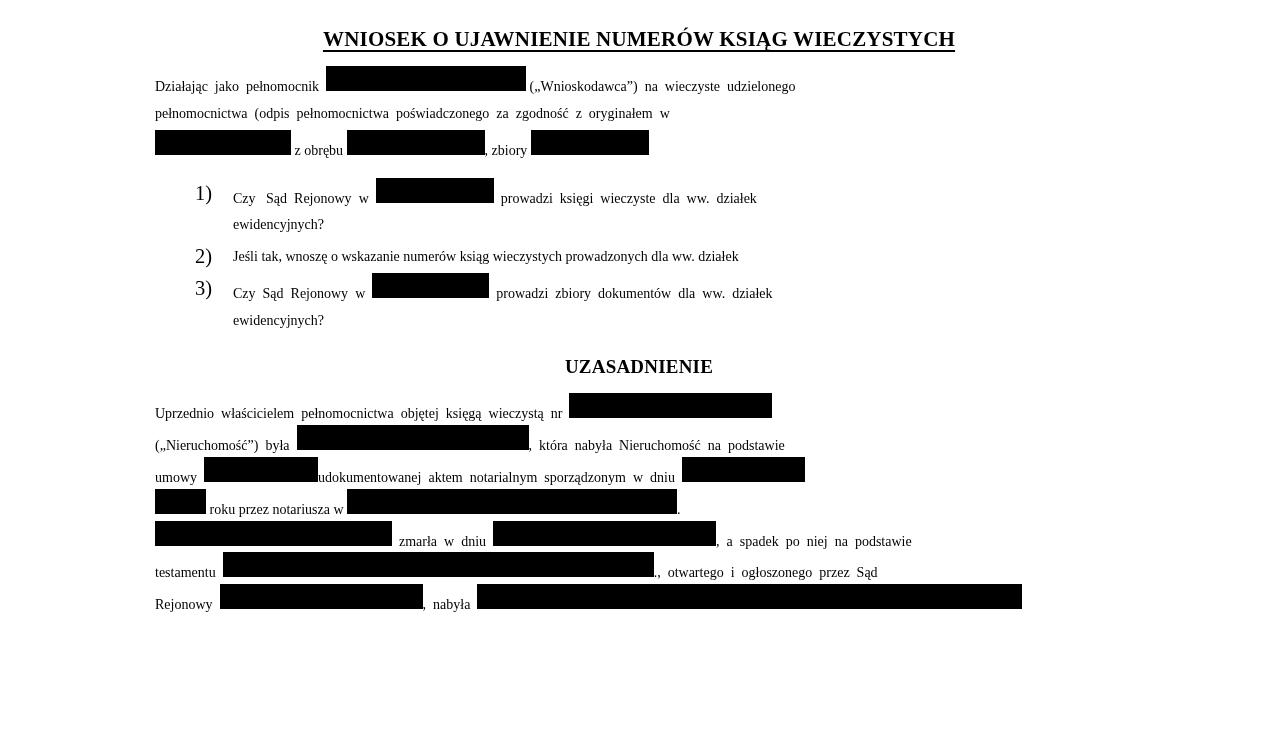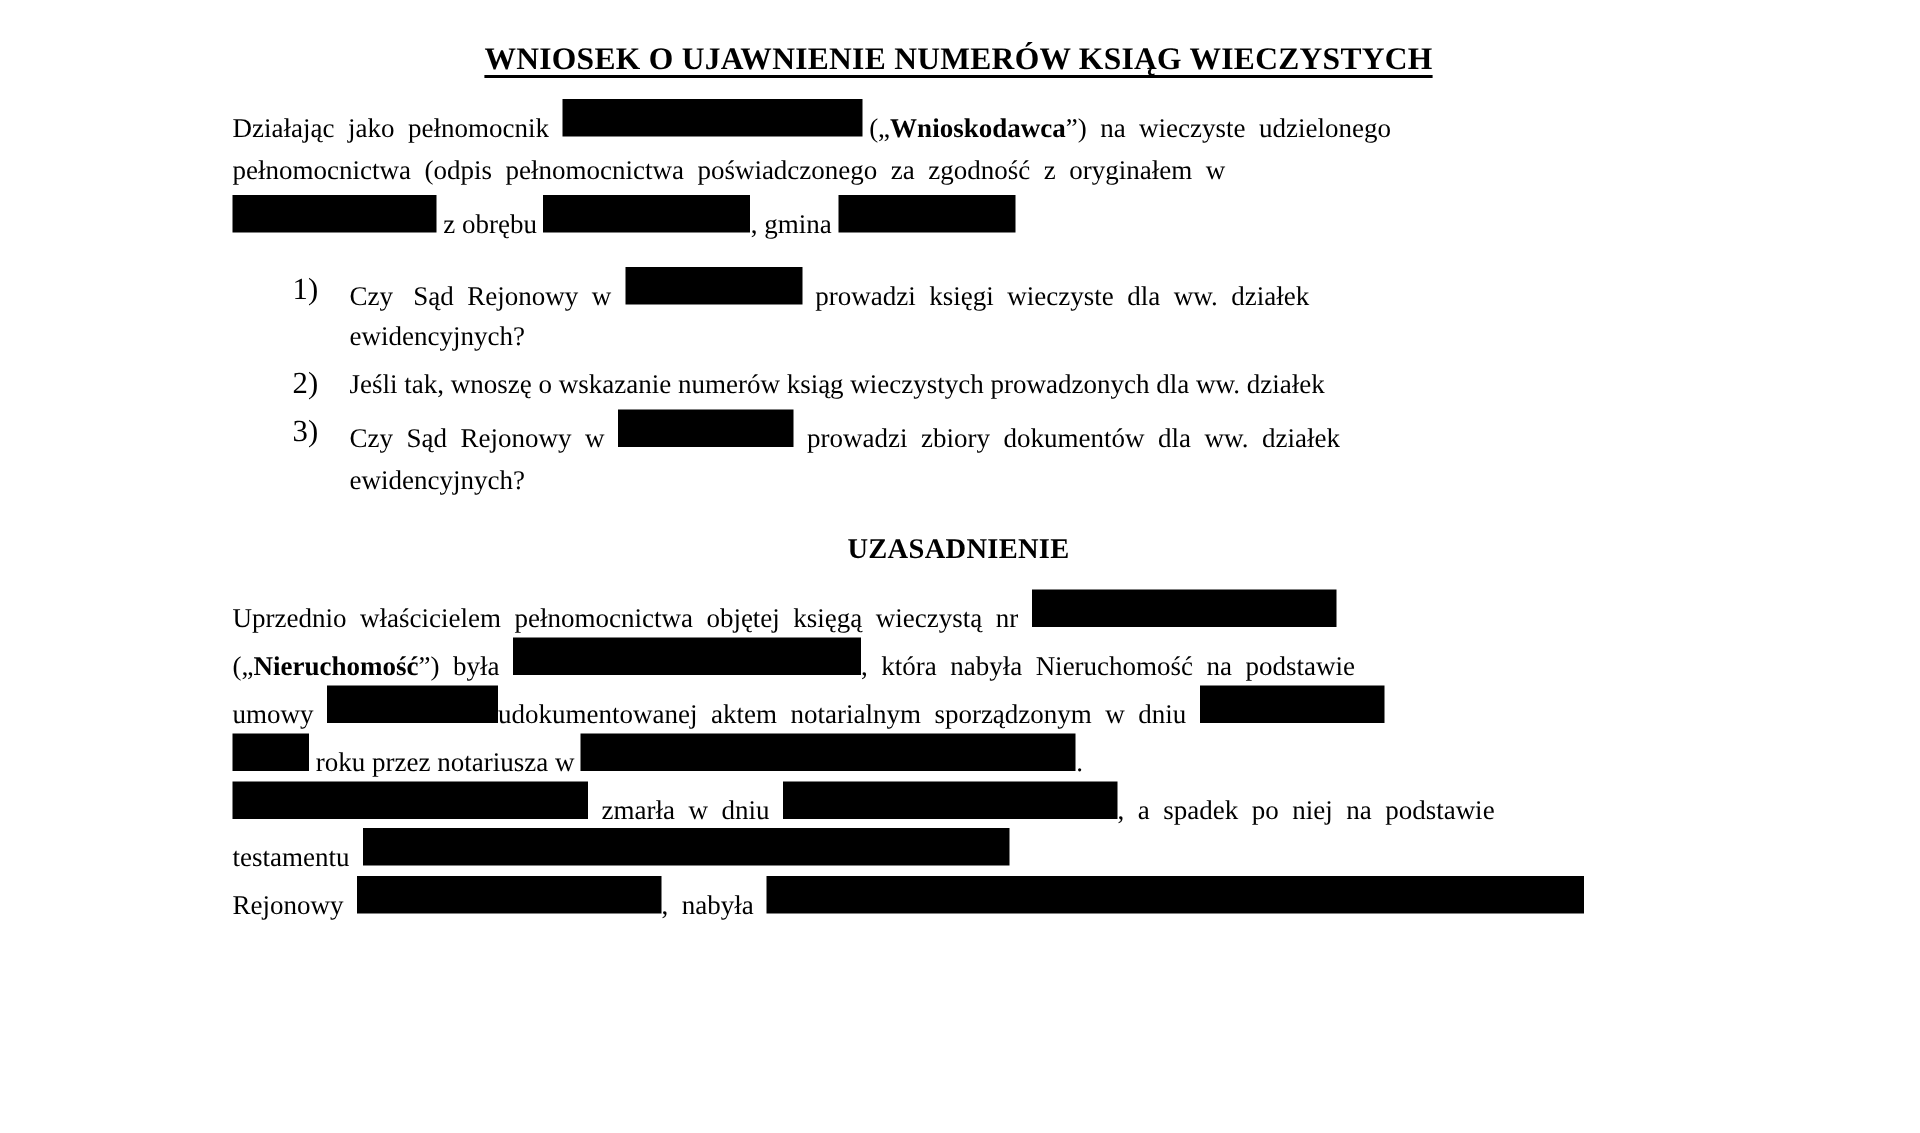--- a/index.html
+++ b/index.html
@@ -59,21 +59,21 @@
     font-size: 20.5px;
     line-height: 31.8px;
     margin: 0;
     hyphens: none;
   }
 
   
   .jline {
     display: flex;
     align-items: baseline;
-    font-size: 18px;
+    font-size: 14px;
     line-height: 31.8px;
     height: 31.8px;
     white-space: pre;
   }
   .jline .w { white-space: pre; }
 
   
   .redact {
     display: inline-block;
     background: #000000;
@@ -100,21 +100,21 @@
   .numlist .marker {
     position: absolute;
     left: 40px;
     top: 0;
     width: 30px;
     font-size: 20.5px;
     line-height: 31.8px;
   }
   .li-body { display: block; }
 
-  b, strong { font-weight: bold; }
+  b, strong { font-weight: normal; }
 </style>
 </head>
 <body>
 
 <div class="page">
   <div class="doc-body">
 
     <div class="doc-title">WNIOSEK O UJAWNIENIE NUMERÓW KSIĄG WIECZYSTYCH</div>
 
     <div class="para">
@@ -133,21 +133,21 @@
         <span class="w">pełnomocnictwa  (odpis  pełnomocnictwa  poświadczonego  za  zgodność  z  oryginałem  w</span>
       </div>
 
 
       <div class="jline">
         <span class="redact" style="width:136px"></span>
         <span class="w">&nbsp;</span>
         <span class="w">z obrębu</span>
         <span class="w">&nbsp;</span>
         <span class="redact" style="width:138px"></span>
-        <span class="w">, gmina</span>
+        <span class="w">, zbiory</span>
         <span class="w">&nbsp;</span>
         <span class="redact" style="width:118px"></span>
       </div>
 
     </div>
 
     <ol class="numlist">
 
       <li>
         <span class="marker">1)</span>
@@ -279,20 +279,21 @@
         <span class="w">zmarła  w  dniu</span>
         <span class="w">&nbsp;&nbsp;</span>
         <span class="redact" style="width:223px"></span>
         <span class="w">,  a  spadek  po  niej  na  podstawie</span>
       </div>
 
       <div class="jline">
         <span class="w">testamentu</span>
         <span class="w">&nbsp;&nbsp;</span>
         <span class="redact" style="width:431px"></span>
+        <span class="w">.,  otwartego  i  ogłoszonego  przez  Sąd</span>
       </div>
 
       <div class="jline">
         <span class="w">Rejonowy</span>
         <span class="w">&nbsp;&nbsp;</span>
         <span class="redact" style="width:203px"></span>
         <span class="w">,  nabyła</span>
         <span class="w">&nbsp;&nbsp;</span>
         <span class="redact" style="width:545px"></span>
       </div>

